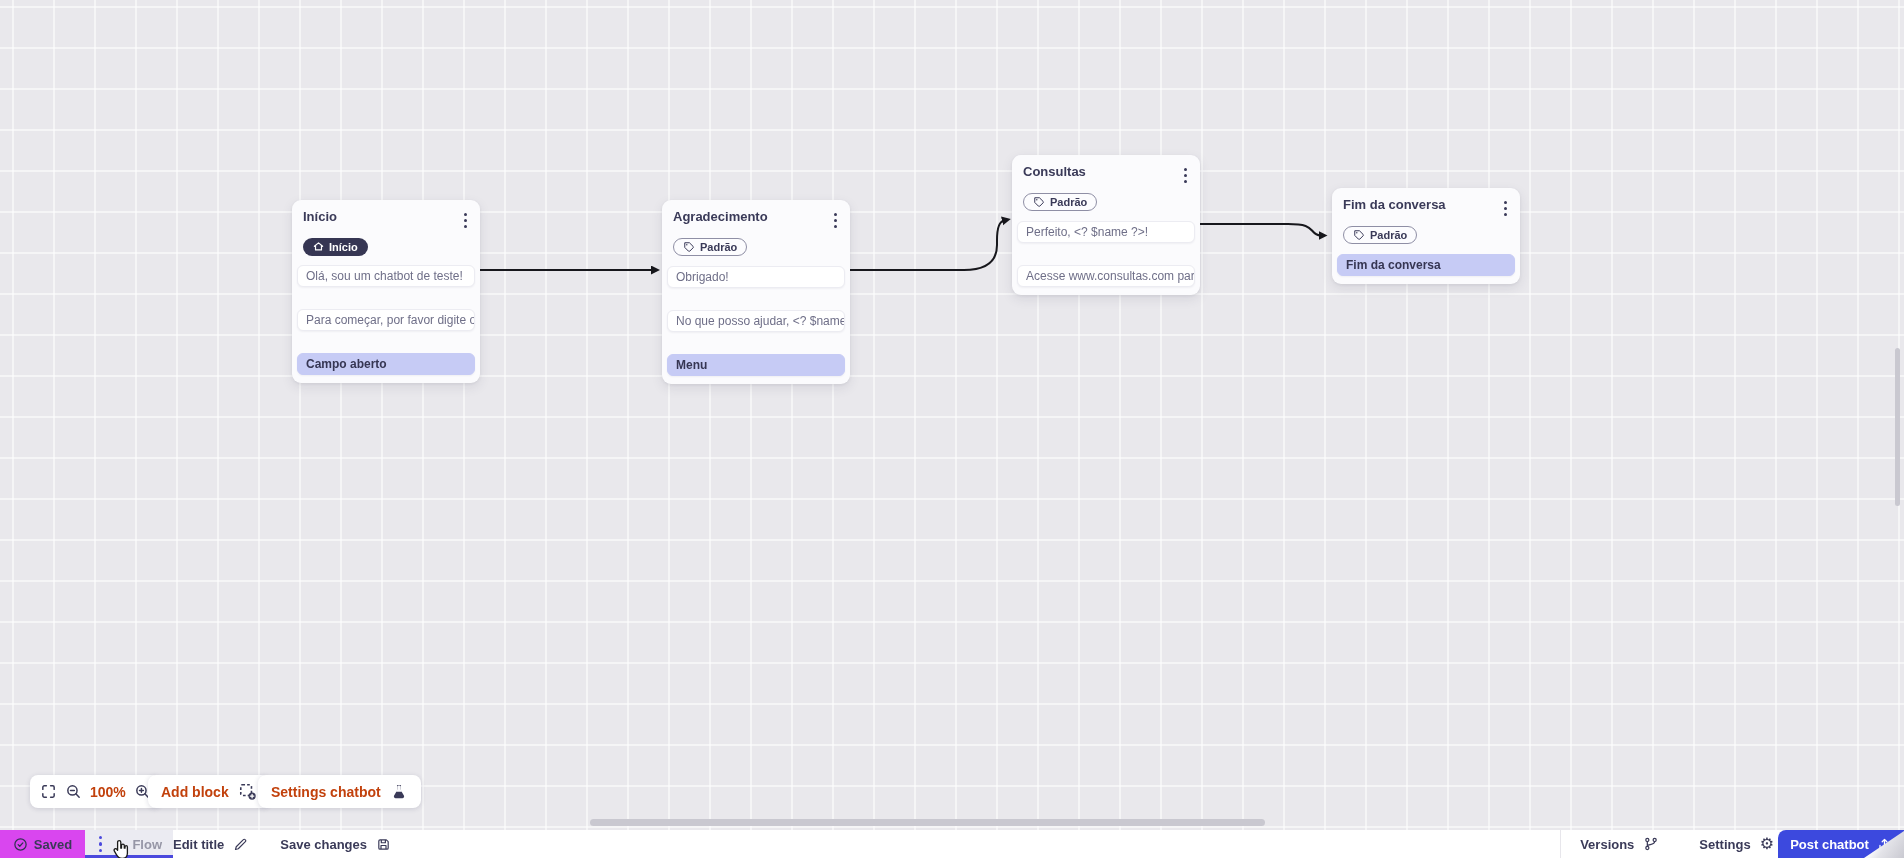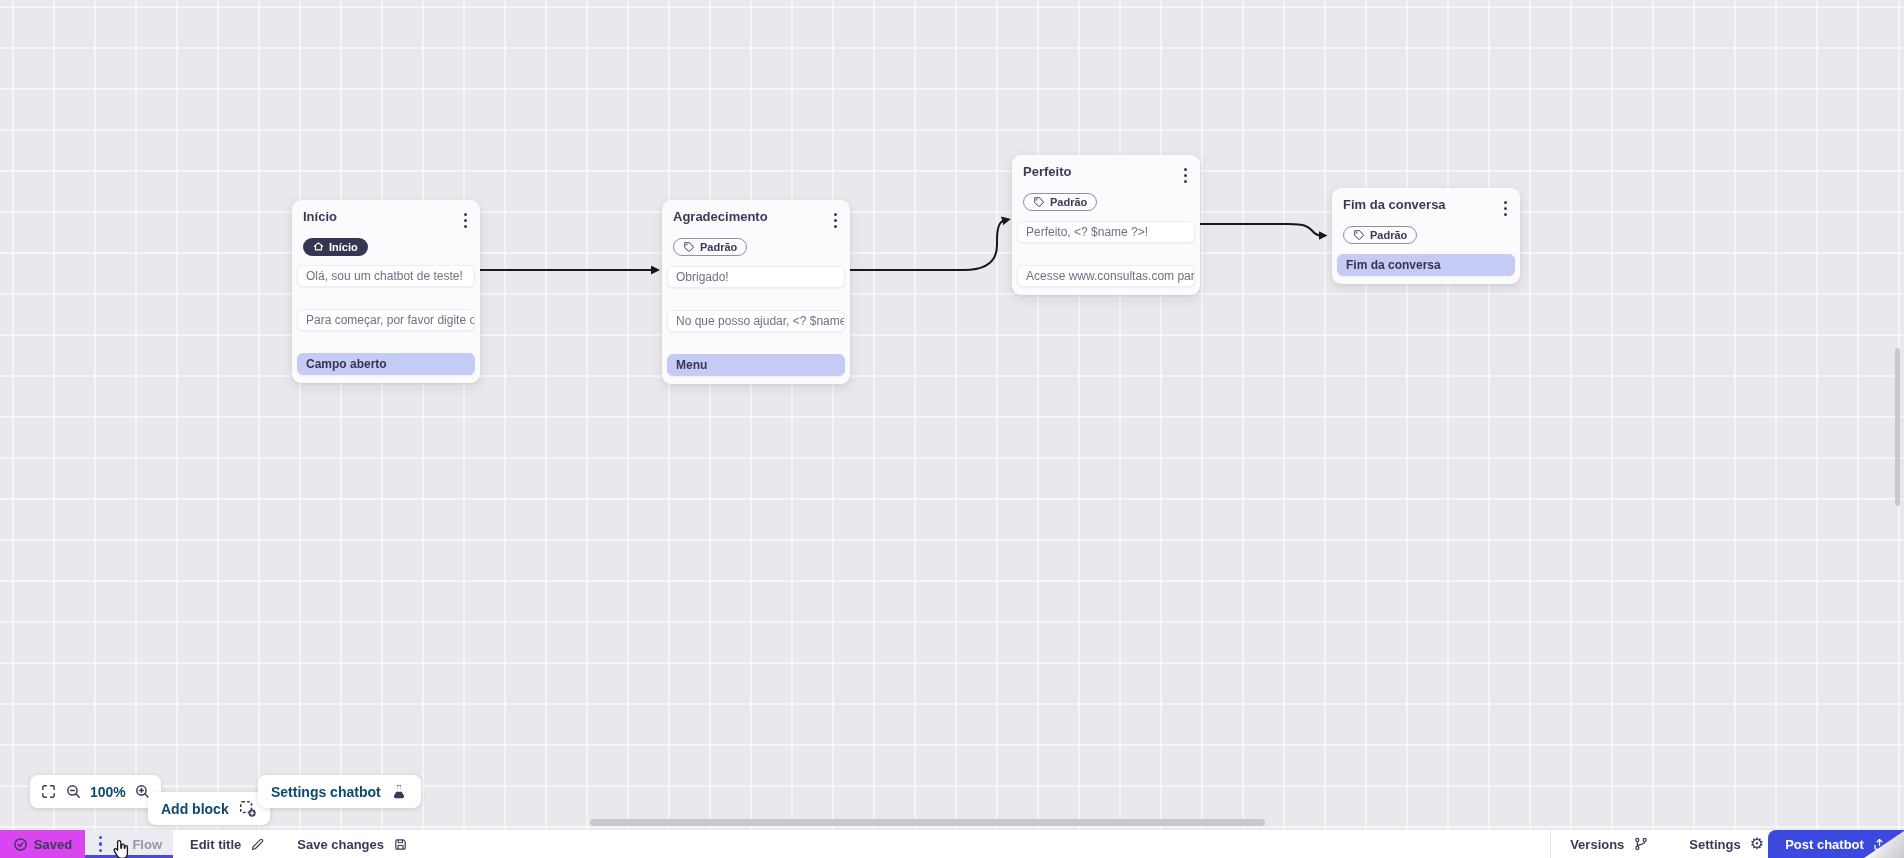--- a/index.html
+++ b/index.html
@@ -33,46 +33,46 @@
     padding:0 8px;font-size:12px;color:#6f6f88;white-space:nowrap;overflow:hidden;
     box-shadow:0 1px 2px rgba(45,45,80,.06);box-sizing:border-box;}
   .row.purple{background:#c6cbf5;border-color:#c6cbf5;color:#363653;font-weight:700;}
   #node-inicio{left:292px;top:200px;}
   #node-agradecimento{left:662px;top:200px;}
   #node-consultas{left:1012px;top:155px;}
   #node-fim{left:1332px;top:188px;}
   
   .tool{position:absolute;top:775px;height:33px;background:#fff;border-radius:8px;z-index:3;
     box-shadow:0 1px 5px rgba(45,45,80,.16);display:flex;align-items:center;
-    font-size:14px;font-weight:700;color:#0c4a6e;box-sizing:border-box;cursor:pointer;}
+    font-size:14px;font-weight:700;color:#c2410c;box-sizing:border-box;cursor:pointer;}
   #zoombox{left:30px;padding:0 10px;gap:8px;cursor:default;}
-  #addblock{left:148px;padding:0 13px;gap:9px;margin-top:17px;}
+  #addblock{left:148px;padding:0 13px;gap:9px;}
   #testing{left:258px;padding:0 13px;gap:9px;}
   .tbtn{display:flex;align-items:center;cursor:pointer;}
   
   #hscroll{position:absolute;left:590px;top:819px;width:675px;height:7px;border-radius:4px;
     background:#c9c8d0;z-index:3;}
   #vscroll{position:absolute;left:1895px;top:348px;width:5px;height:158px;border-radius:3px;
     background:#c9c8d0;z-index:3;}
   
   #bottombar{position:absolute;left:0;bottom:0;width:1904px;height:28px;background:#fff;z-index:5;
     display:flex;align-items:stretch;font-size:13px;font-weight:700;color:#3a3a58;}
   #saved{width:85px;background:#d946ef;display:flex;align-items:center;justify-content:center;gap:6px;}
   #flowtab{width:88px;background:#ebebf2;position:relative;display:flex;align-items:center;
     justify-content:center;gap:27px;color:#9696a6;cursor:pointer;}
   #flowtab::after{content:"";position:absolute;left:0;right:0;bottom:0;height:3px;background:#4b49dd;}
   #flowtab .kebab i{background:#4b49dd;width:3.4px;height:3.4px;}
   .baritem{display:flex;align-items:center;gap:9px;cursor:pointer;}
-  #edit-title{margin-left:17px;}
+  #edit-title{}
   #save-changes{margin-left:32px;}
   #bar-spacer{flex:1;}
   #bar-right{display:flex;align-items:center;border-left:1px solid #e7e6eb;padding-left:19px;}
   #versions{margin-right:40px;}
   #settings{margin-right:4px;}
-  #post-chatbot{width:136px;background:#3c49de;color:#fff;border-radius:8px 0 0 0;
+  #post-chatbot{width:126px;background:#3c49de;color:#fff;border-radius:8px 0 0 0;
     display:flex;align-items:center;justify-content:center;gap:8px;align-self:flex-end;height:28px;cursor:pointer;}
   
   #fold{position:absolute;right:0;bottom:0;width:40px;height:27px;z-index:6;
     background:linear-gradient(305deg,#c9c9d1 0%,#e4e4e9 45%,#f6f6f8 60%,#ffffff 70%);
     clip-path:polygon(100% 0,100% 100%,0 100%);}
   
   #cursor{position:absolute;left:110px;top:838px;z-index:9;}
   .gear-glyph{font-size:16px;font-weight:400;line-height:16px;}
 </style>
 </head>
@@ -136,21 +136,21 @@
     </div>
     <div class="rows">
       <div class="row">Obrigado!</div>
       <div class="row">No que posso ajudar, &lt;? $name ...</div>
       <div class="row purple">Menu</div>
     </div>
   </div>
 
   <div class="node" id="node-consultas">
     <div class="node-header">
-      <span class="node-title">Perfeito</span>
+      <span class="node-title">Consultas</span>
       <span class="kebab">
           <i></i>
           <i></i>
           <i></i>
         </span>
     </div>
     <div class="badge-row">
       <span class="badge outline">
         <svg width="12" height="12" viewBox="0 0 24 24">
           <path d="M20.2 13.6l-6.6 6.6a2 2 0 0 1-2.8 0L3.5 12.9V3.5h9.4l7.3 7.3a2 2 0 0 1 0 2.8z" fill="none" stroke="#3a3a58" stroke-width="2" stroke-linejoin="round"></path>

